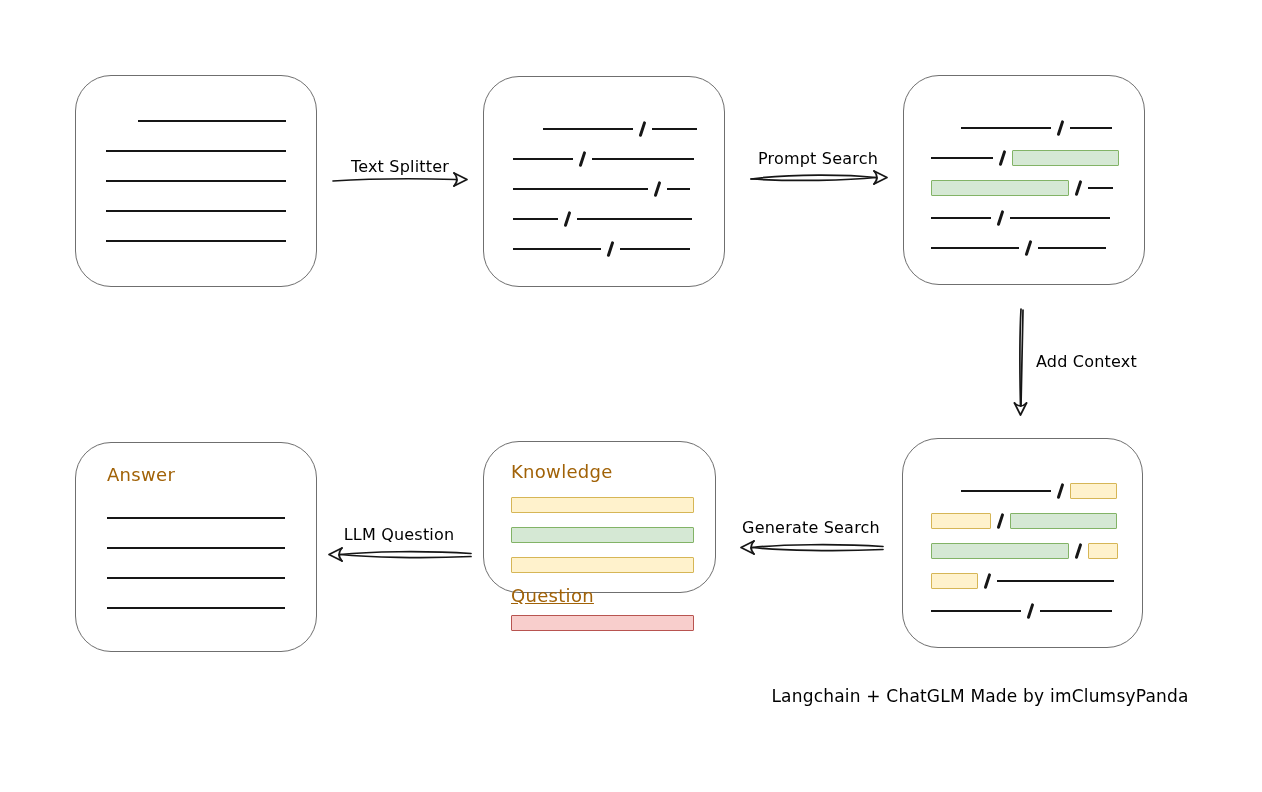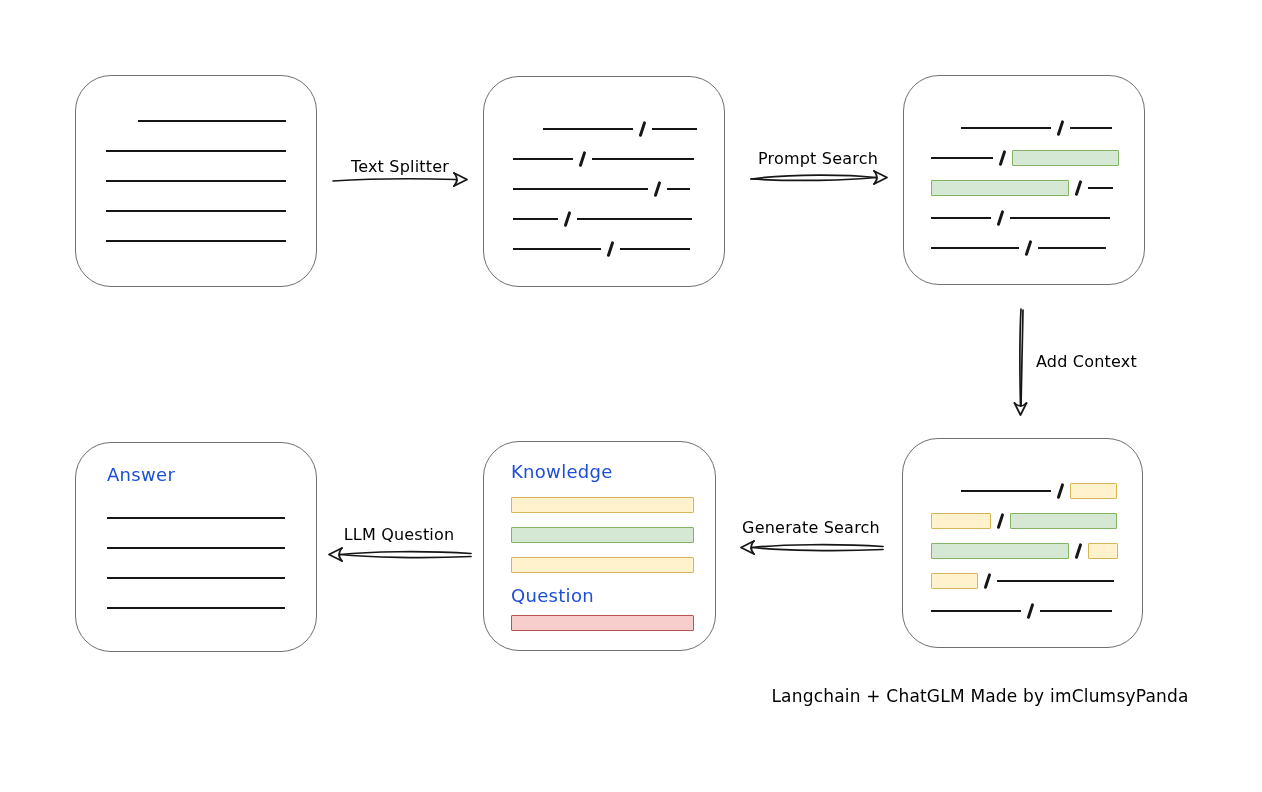--- a/index.html
+++ b/index.html
@@ -19,21 +19,21 @@
   .hline { display:inline-block; height:0; border-top:2px solid var(--line,#161616); }
   .slash {
     display:inline-block; width:2.5px; height:16px; border-radius:2px;
     background:var(--line,#161616); transform:rotate(18deg);
   }
   .chunk { display:inline-block; height:16px; border:1.5px solid; border-radius:1px; }
   .c-green  { background:var(--green-fill,#d5e8d4);  border-color:var(--green-border,#82b366); }
   .c-yellow { background:var(--yellow-fill,#fff2cc); border-color:var(--yellow-border,#d6b656); }
   .c-red    { background:var(--red-fill,#f8cecc);    border-color:var(--red-border,#b85450); }
 
-  .box-label { font-size:18px; line-height:24px; color:#1d4ed8; letter-spacing:0.3px; }
+  .box-label { font-size:18px; line-height:24px; color:#a16207; letter-spacing:0.3px; }
 
   .arrow-label {
     position:absolute; font-size:16px; line-height:20px; color:#000;
     white-space:nowrap; text-align:center; letter-spacing:0.2px;
   }
   .arrow-svg { position:absolute; overflow:visible; }
   .arrow-svg path {
     stroke:var(--line,#161616); stroke-width:1.7; fill:none;
     stroke-linecap:round; stroke-linejoin:round;
   }
@@ -151,35 +151,35 @@
           <span class="hline" style="width: 117px;"></span>
         </div>
         <div class="chunk-row">
           <span class="hline" style="width: 90px;"></span>
           <span class="slash"></span>
           <span class="hline" style="width: 72px;"></span>
         </div>
       </div>
   </div>
 
-  <div class="box" style="left:483px; top:441px; width:233px; height:210px;">
+  <div class="box" style="left:483px; top:441px; width:233px; height:152px;">
     <div style="padding:18px 0 0 27px;">
       <div class="box-label">Knowledge</div>
       <div class="rows" style="margin-top:6px;">
           <div class="chunk-row">
             <span class="chunk c-yellow" style="width: 183px;"></span>
           </div>
           <div class="chunk-row">
             <span class="chunk c-green" style="width: 183px;"></span>
           </div>
           <div class="chunk-row">
             <span class="chunk c-yellow" style="width: 183px;"></span>
           </div>
         </div>
-      <div class="box-label" style="margin-top:4px;">Question</div>
+      <div class="box-label" style="margin-top:4px;text-decoration:underline;">Question</div>
       <div class="rows">
           <div class="chunk-row">
             <span class="chunk c-red" style="width: 183px;"></span>
           </div>
         </div>
     </div>
   </div>
 
   <div class="box" style="left:75px; top:442px; width:242px; height:210px;">
     <div style="padding:20px 0 0 31px;">

